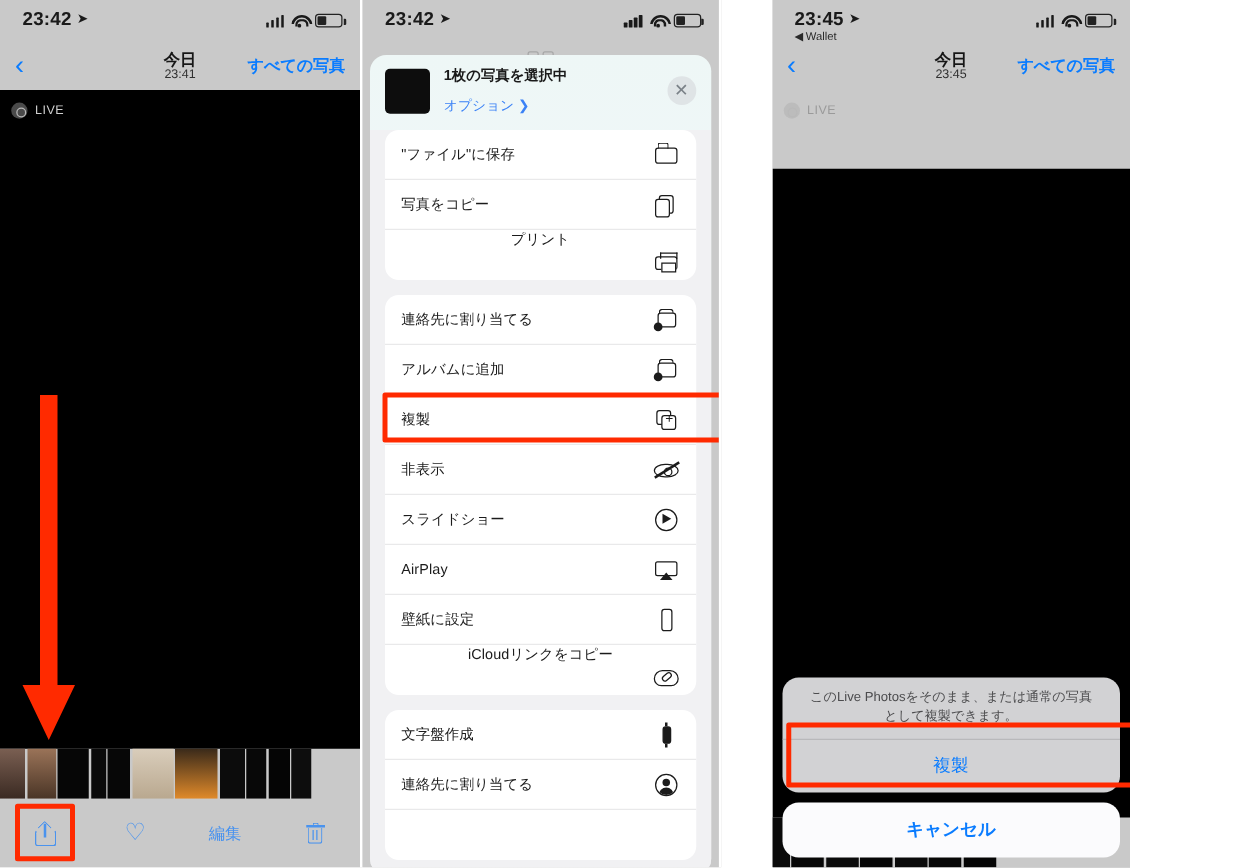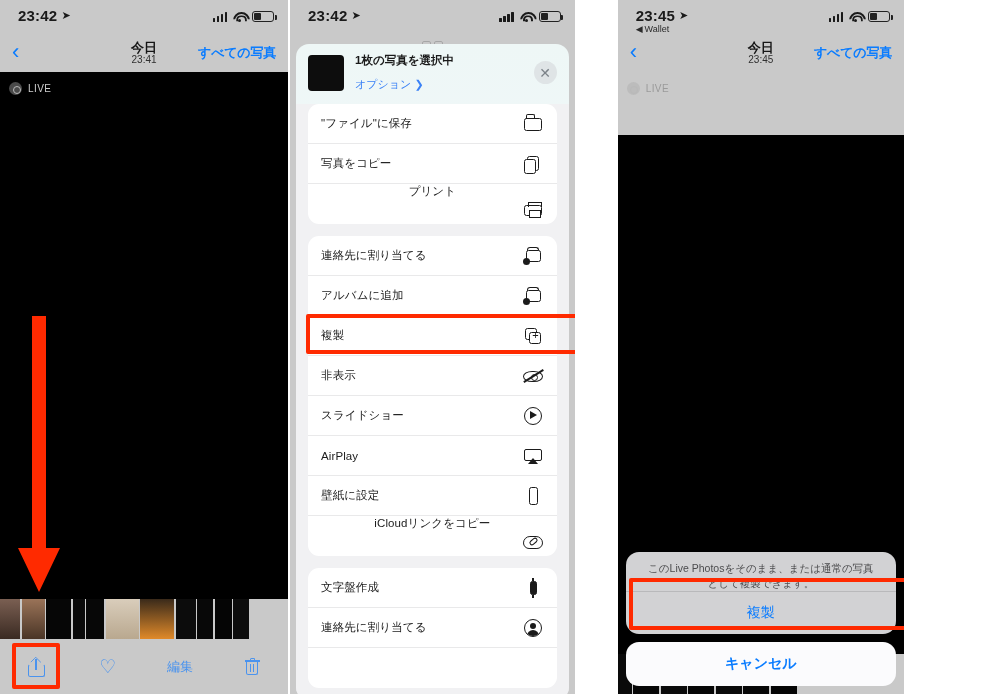--- a/index.html
+++ b/index.html
@@ -286,21 +286,21 @@
     border:1.6px solid #fff; border-radius:50%;}
   .rp-grayband { position:absolute; left:0; right:0; top:72px; height:63px; background:#c9c9c9; }
   .action-sheet {
     position:absolute; left:8px; right:8px; bottom:8px; z-index:20;
   }
   .as-group {
     background: rgba(228,228,230,0.92);
     border-radius: 13px; overflow:hidden; margin-bottom: 8px;
   }
   .as-msg {
-    padding: 9px 18px 0; text-align:center;
+    padding: 9px 18px 10px; text-align:center;
     font-size: 10.5px; color:#4c4c4e; line-height:1.45;
     border-bottom: 0.8px solid #b9b9bb;
   }
   .as-btn {
     height:42px; display:flex; align-items:center; justify-content:center;
     font-size:14px; color:#0a7cff; letter-spacing:.2px;
   }
   .as-cancel {
     background:#fbfbfd; border-radius:13px; height:44px;
     display:flex; align-items:center; justify-content:center;

